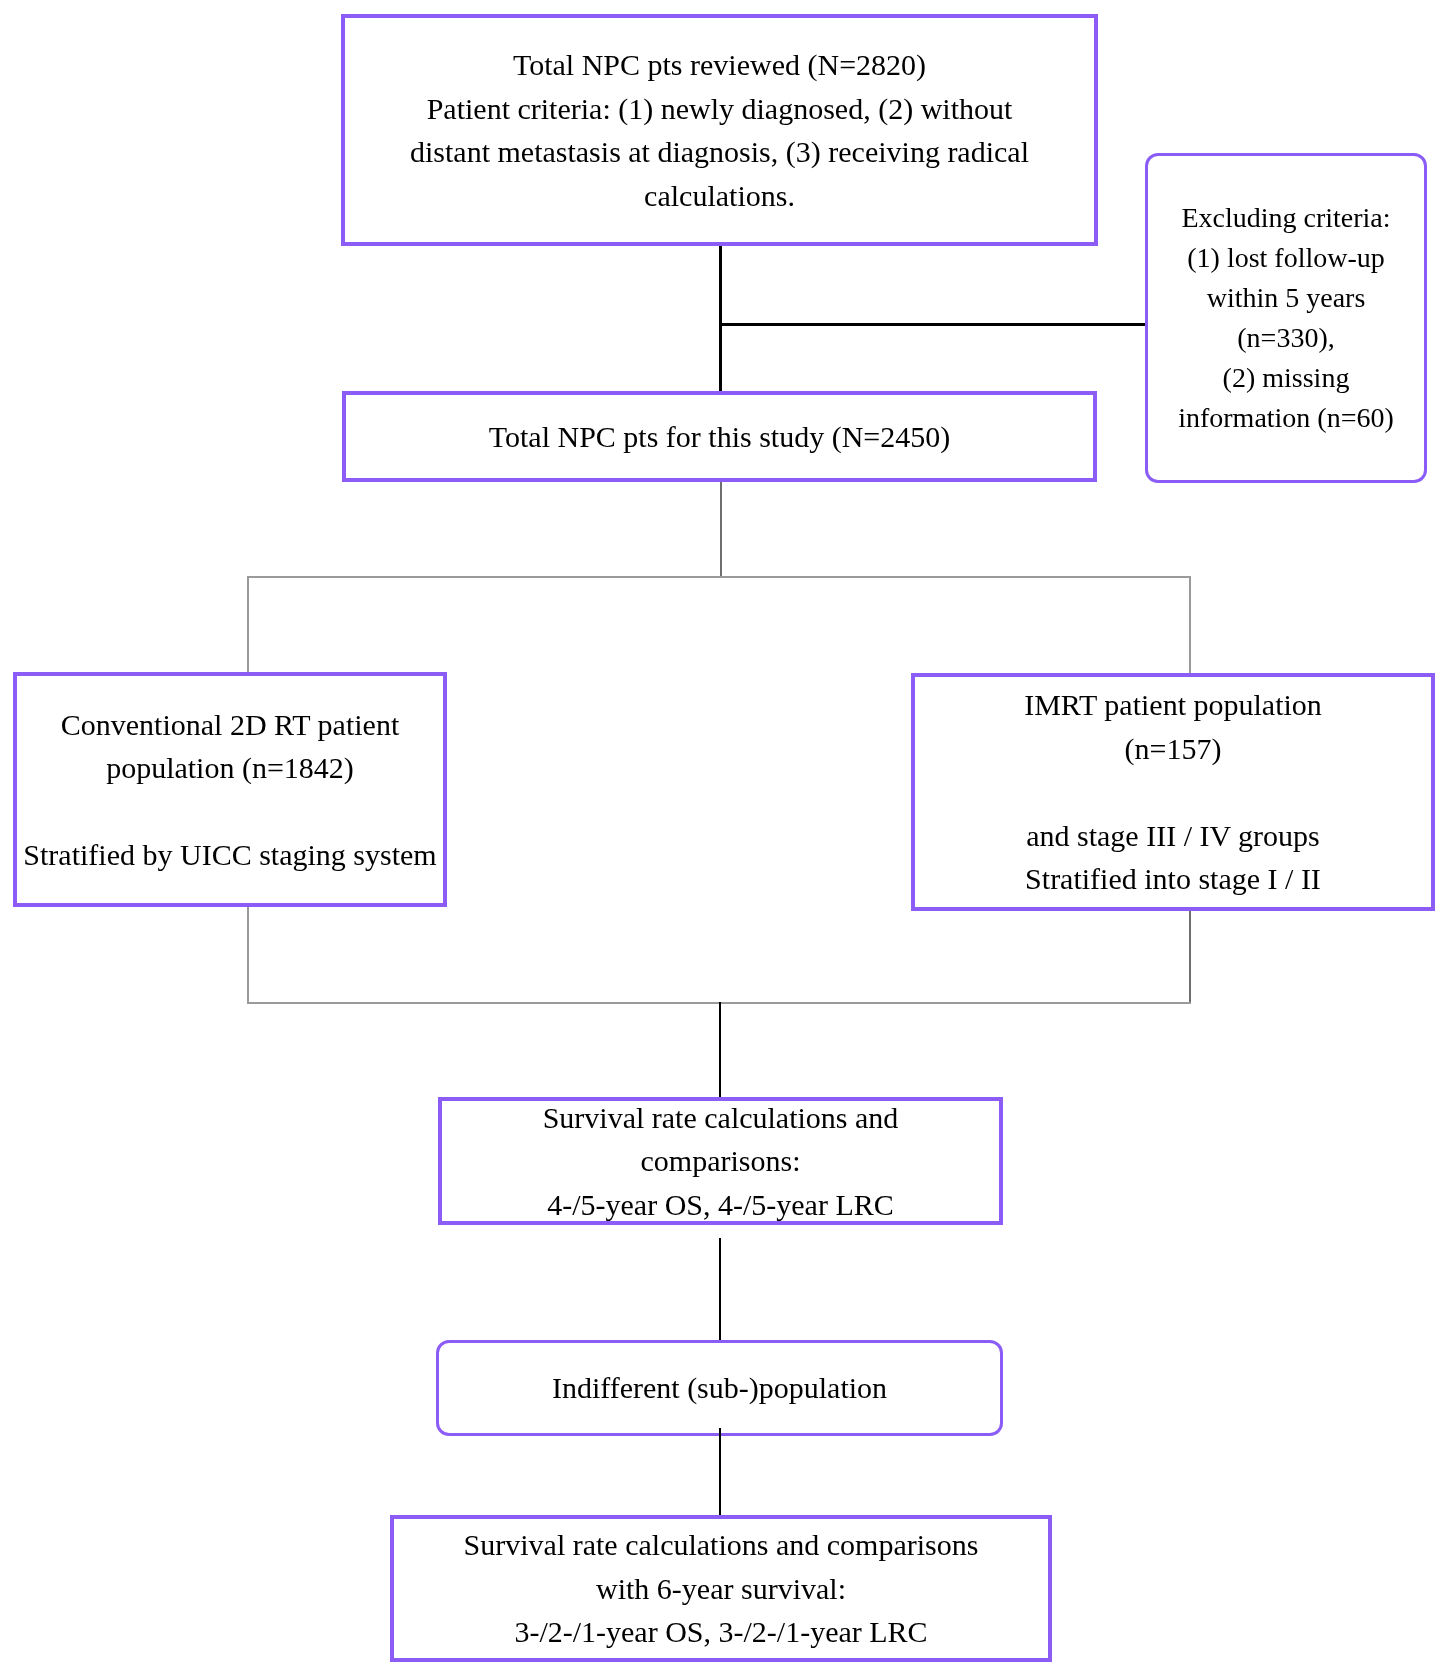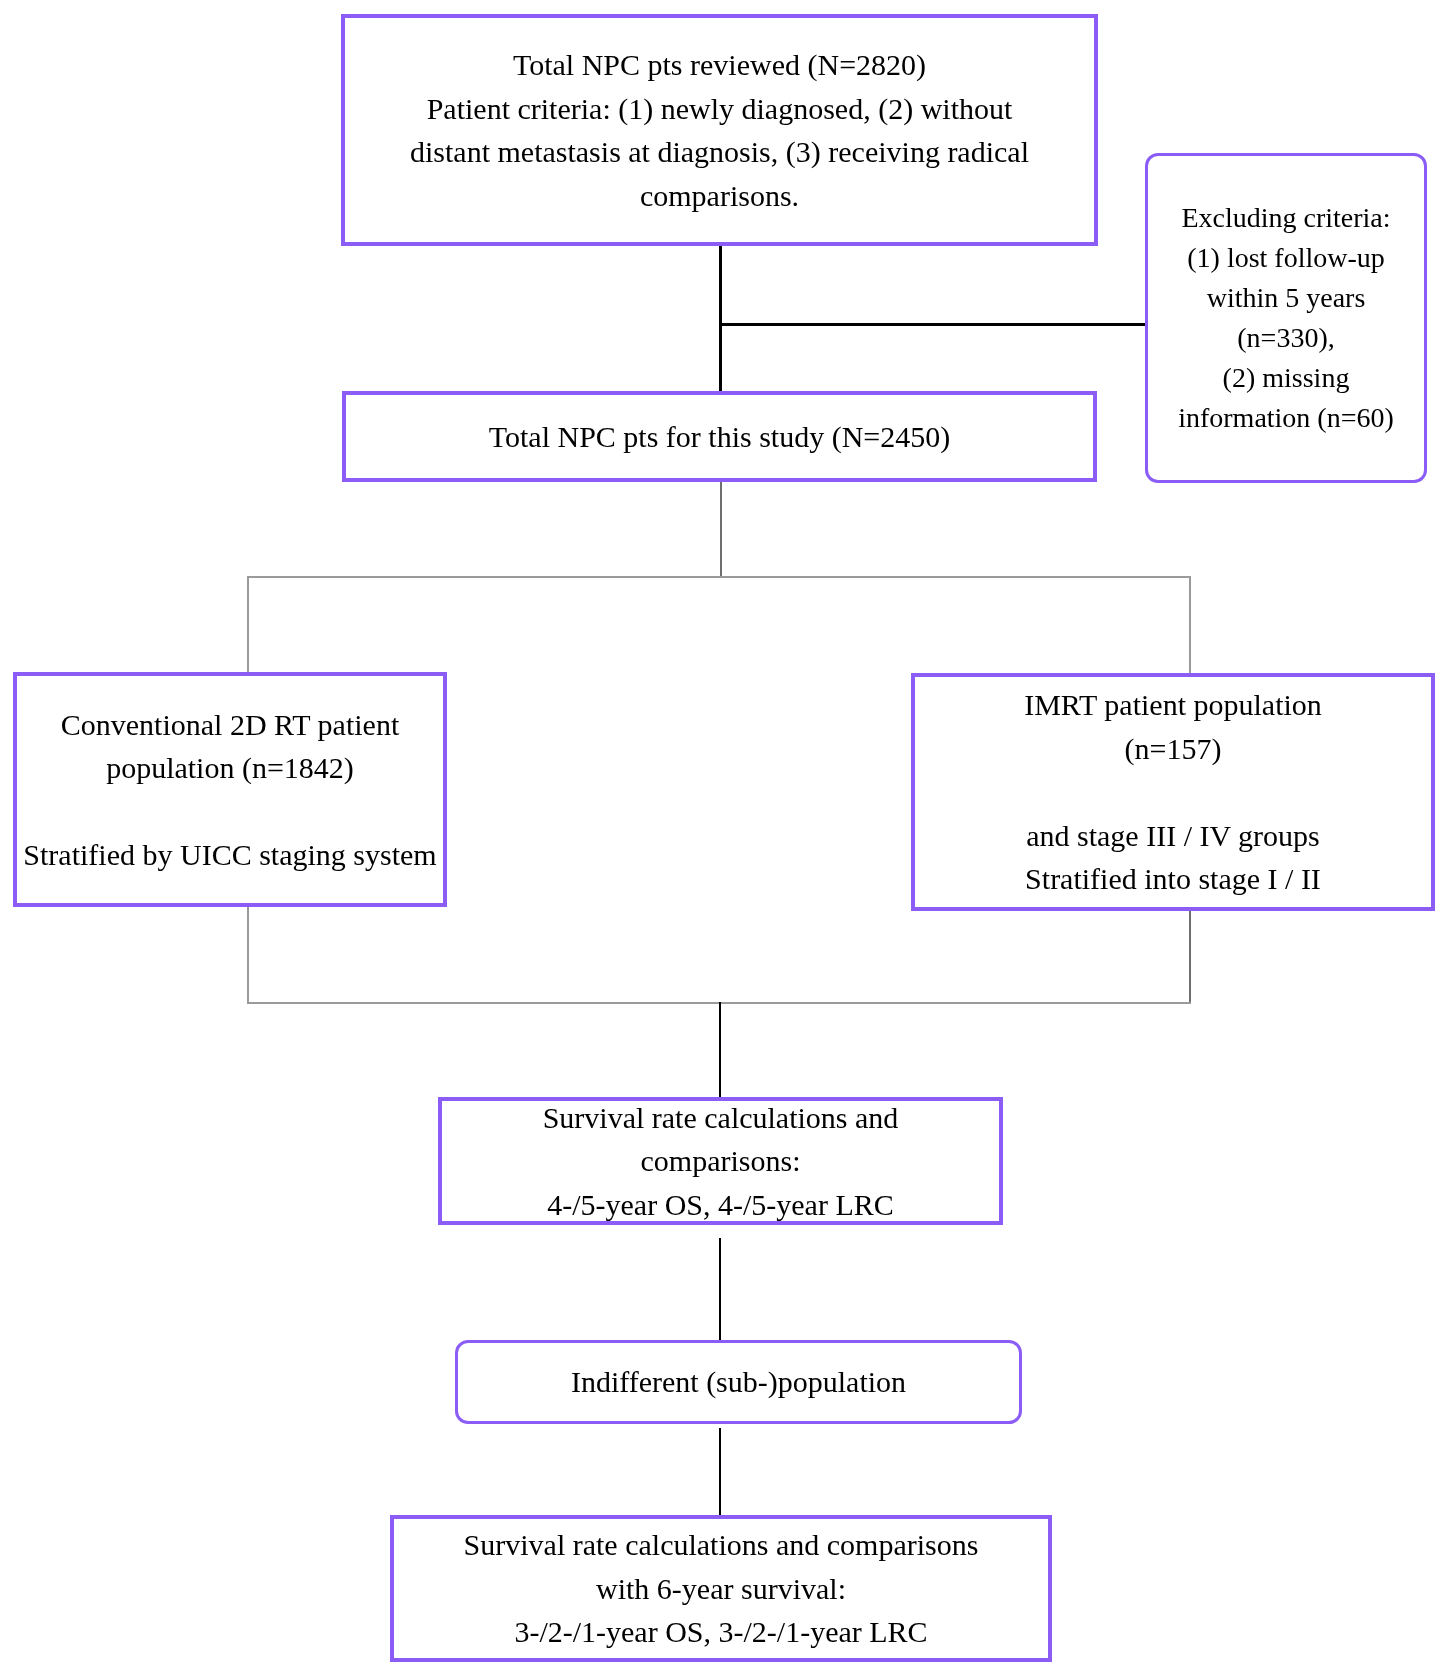--- a/index.html
+++ b/index.html
@@ -51,21 +51,21 @@
 </style>
 </head>
 <body>
 
 <div class="canvas">
 
   <div class="box" style="left:341px; top:14px; width:757px; height:232px;">
     <span class="line">Total NPC pts reviewed (N=2820)</span>
     <span class="line">Patient criteria: (1) newly diagnosed, (2) without</span>
     <span class="line">distant metastasis at diagnosis, (3) receiving radical</span>
-    <span class="line">comparisons.</span>
+    <span class="line">calculations.</span>
   </div>
 
   <div class="box thin-border small-text" style="left:1145px; top:153px; width:282px; height:330px;">
     <span class="line">Excluding criteria:</span>
     <span class="line">(1) lost follow-up</span>
     <span class="line">within 5 years</span>
     <span class="line">(n=330),</span>
     <span class="line">(2) missing</span>
     <span class="line">information (n=60)</span>
   </div>
@@ -88,21 +88,21 @@
     <span class="line">and stage III / IV groups</span>
     <span class="line">Stratified into stage I / II</span>
   </div>
 
   <div class="box" style="left:438px; top:1097px; width:565px; height:128px;">
     <span class="line">Survival rate calculations and</span>
     <span class="line">comparisons:</span>
     <span class="line">4-/5-year OS, 4-/5-year LRC</span>
   </div>
 
-  <div class="box thin-border" style="left:436px; top:1340px; width:567px; height:84px;margin-left:19px;">
+  <div class="box thin-border" style="left:436px; top:1340px; width:567px; height:96px;">
     <span class="line">Indifferent (sub-)population</span>
   </div>
 
   <div class="box" style="left:390px; top:1515px; width:662px; height:147px;">
     <span class="line">Survival rate calculations and comparisons</span>
     <span class="line">with 6-year survival:</span>
     <span class="line">3-/2-/1-year OS, 3-/2-/1-year LRC</span>
   </div>
 
   <div class="conn" style="left:719px; top:246px; width:3px; height:145px;"></div>

